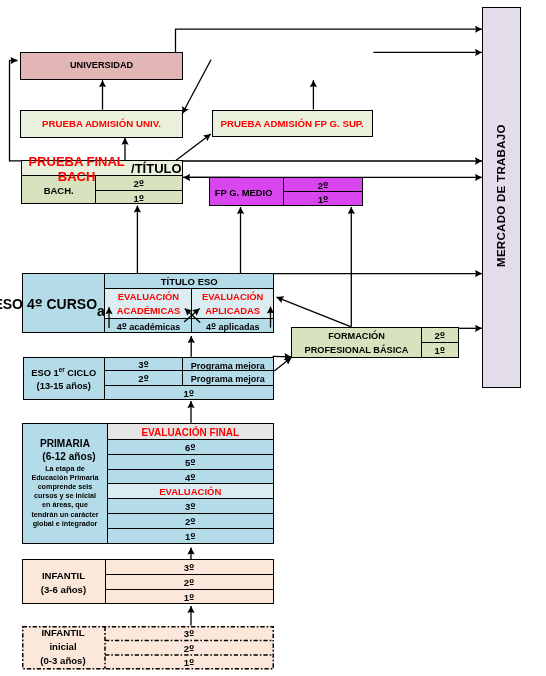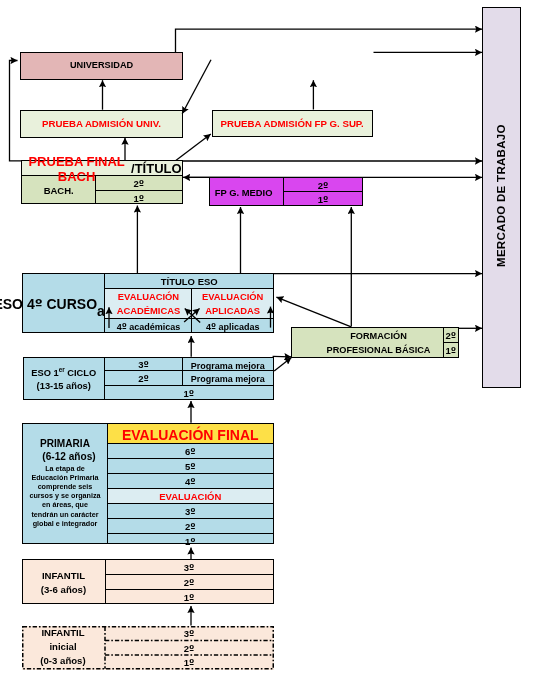--- a/index.html
+++ b/index.html
@@ -147,46 +147,46 @@
       </div>
       <div style="display:flex;height:13.1px;border-bottom:1.3px solid #000;">
         <div class="cell" style="width:78px;border-right:1.3px solid #000;font-size:9.5px;font-weight:bold;">2<span class="ord">º</span></div>
         <div class="cell" style="flex:1;font-size:9px;font-weight:bold;">Programa mejora</div>
       </div>
       <div class="cell" style="width:100%;flex:1;font-size:9.5px;font-weight:bold;">1<span class="ord">º</span></div>
     </div>
   </div>
 
   <div class="box" style="left:291px;top:326.6px;width:167.6px;height:31.2px;background:#D6E3BE;">
-    <div class="cell" style="width:130px;border-right:1.3px solid #000;flex-direction:column;font-size:9.2px;font-weight:bold;line-height:13.4px;margin-left:22px;">
+    <div class="cell" style="width:130px;border-right:1.3px solid #000;flex-direction:column;font-size:9.2px;font-weight:bold;line-height:13.4px;">
       <div>FORMACIÓN</div>
       <div>PROFESIONAL BÁSICA</div>
     </div>
     <div style="flex:1;display:flex;flex-direction:column;">
       <div class="cell" style="height:15px;border-bottom:1.3px solid #000;font-size:9.5px;font-weight:bold;">2<span class="ord">º</span></div>
       <div class="cell" style="flex:1;font-size:9.5px;font-weight:bold;">1<span class="ord">º</span></div>
     </div>
   </div>
 
   <div class="box" style="left:22px;top:423.2px;width:251.5px;height:121px;background:#B4DCE8;">
     <div class="cell" style="width:85px;border-right:1.3px solid #000;flex-direction:column;justify-content:flex-start;padding:12.5px 2px 0 2px;">
       <div style="font-size:10.1px;font-weight:bold;line-height:13.7px;text-align:right;">PRIMARIA</div>
       <div style="font-size:10.1px;font-weight:bold;line-height:13.7px;margin-left:8px;">(6-12 años)</div>
       <div style="font-size:7.2px;font-weight:bold;line-height:9.1px;margin-top:0;width:100%;">
           <div>La etapa de</div>
           <div>Educación Primaria</div>
           <div>comprende seis</div>
-          <div>cursos y se organiza</div>
+          <div>cursos y se inicial</div>
           <div>en áreas, que</div>
           <div>tendrán un carácter</div>
           <div>global e integrador</div>
         </div>
     </div>
     <div style="flex:1;display:flex;flex-direction:column;">
-        <div class="cell" style="flex: 1 1 0%; font-size: 14px; font-weight: bold; color: rgb(255, 0, 0); background: #fde047; border-bottom: 1.3px solid rgb(0, 0, 0);">EVALUACIÓN FINAL</div>
+        <div class="cell" style="flex: 1 1 0%; font-size: 10px; font-weight: bold; color: rgb(255, 0, 0); background: #e5e5e5; border-bottom: 1.3px solid rgb(0, 0, 0);">EVALUACIÓN FINAL</div>
         <div class="cell" style="flex: 1 1 0%; font-size: 9.5px; font-weight: bold; border-bottom: 1.3px solid rgb(0, 0, 0);">6<span class="ord">º</span></div>
         <div class="cell" style="flex: 1 1 0%; font-size: 9.5px; font-weight: bold; border-bottom: 1.3px solid rgb(0, 0, 0);">5<span class="ord">º</span></div>
         <div class="cell" style="flex: 1 1 0%; font-size: 9.5px; font-weight: bold; border-bottom: 1.3px solid rgb(0, 0, 0);">4<span class="ord">º</span></div>
         <div class="cell" style="flex: 1 1 0%; font-size: 9.5px; font-weight: bold; color: rgb(255, 0, 0); background: rgb(220, 237, 242); border-bottom: 1.3px solid rgb(0, 0, 0);">EVALUACIÓN</div>
         <div class="cell" style="flex: 1 1 0%; font-size: 9.5px; font-weight: bold; border-bottom: 1.3px solid rgb(0, 0, 0);">3<span class="ord">º</span></div>
         <div class="cell" style="flex: 1 1 0%; font-size: 9.5px; font-weight: bold; border-bottom: 1.3px solid rgb(0, 0, 0);">2<span class="ord">º</span></div>
         <div class="cell" style="flex: 1 1 0%; font-size: 9.5px; font-weight: bold;">1<span class="ord">º</span></div>
       </div>
   </div>
 

